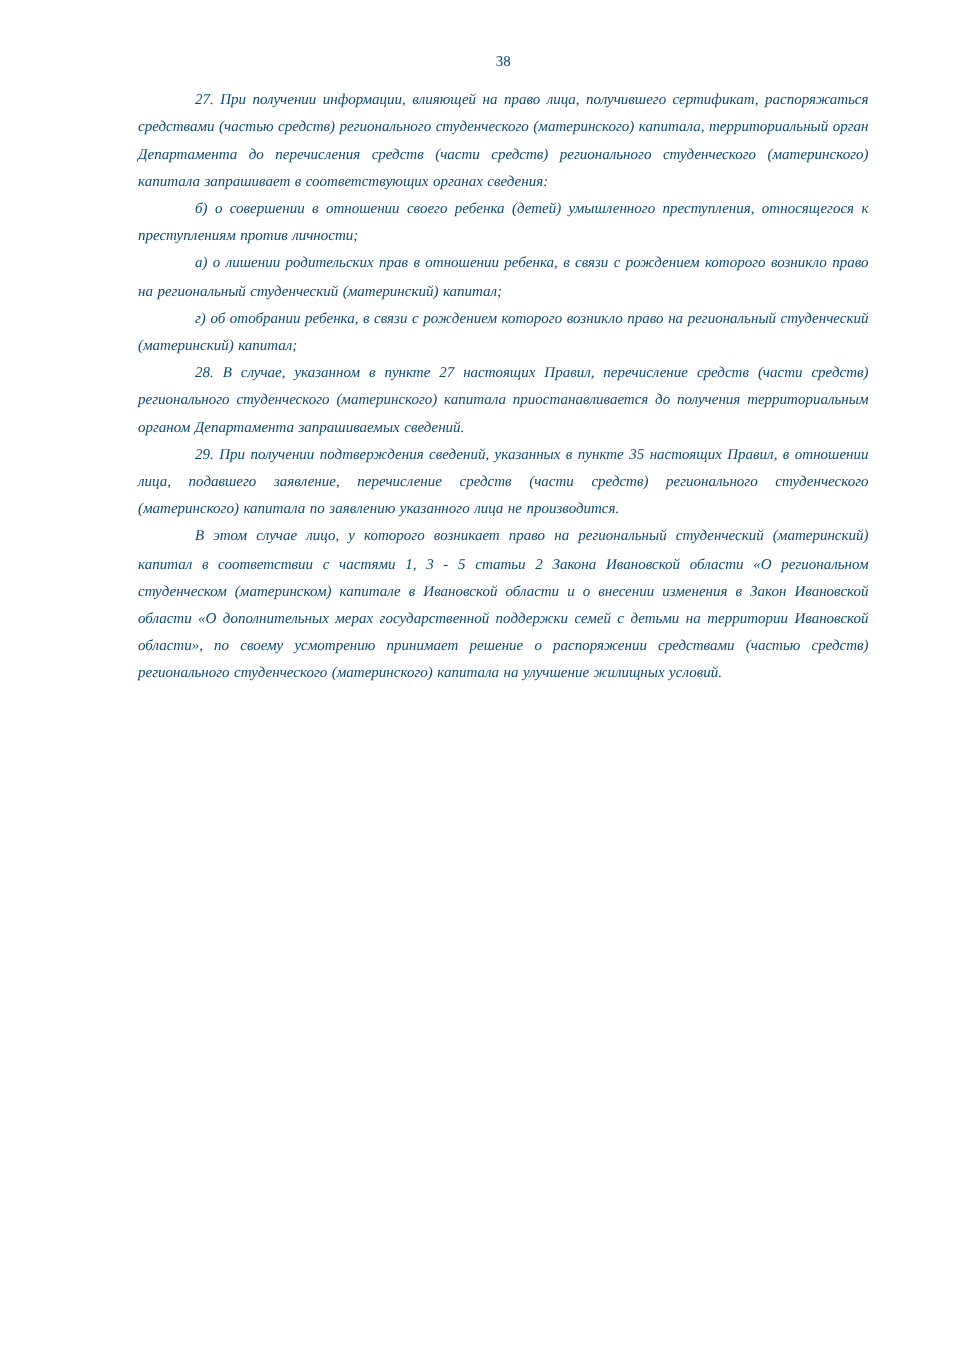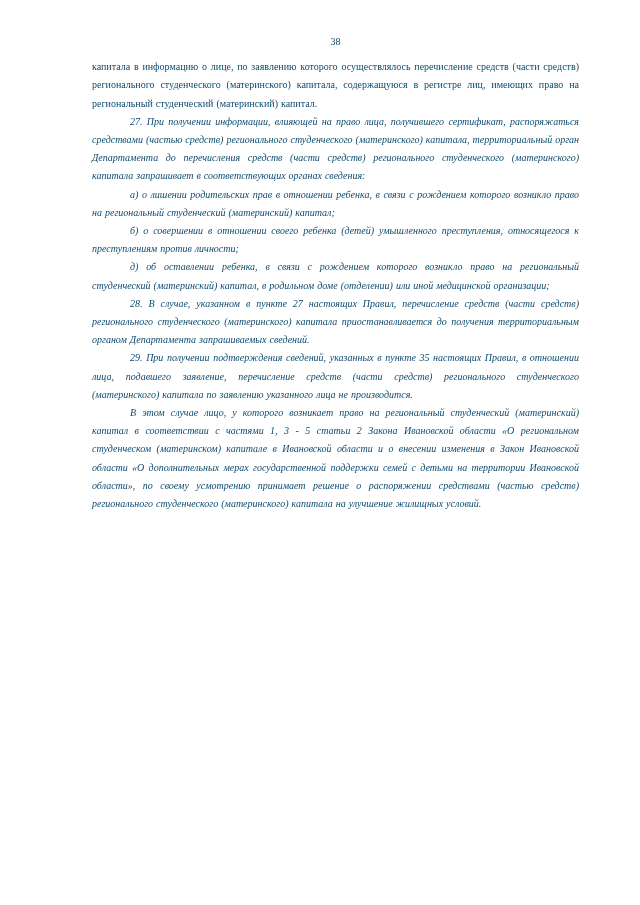--- a/index.html
+++ b/index.html
@@ -34,22 +34,21 @@
     text-indent: 38px;
     font-style: italic;
   }
 </style>
 </head>
 <body>
 
 <div class="page">
   <div class="page-number">38</div>
   <div class="text-block" id="text-block">
-      <p class="para">капитала в информацию о лице, по заявлению которого осуществлялось перечисление средств (части средств) регионального студенческого (материнского) капитала, содержащуюся в регистре лиц, имеющих право на региональный студенческий (материнский) капитал.</p>
       <p class="para indent">27. При получении информации, влияющей на право лица, получившего сертификат, распоряжаться средствами (частью средств) регионального студенческого (материнского) капитала, территориальный орган Департамента до перечисления средств (части средств) регионального студенческого (материнского) капитала запрашивает в соответствующих органах сведения:</p>
+      <p class="para indent">б) о совершении в отношении своего ребенка (детей) умышленного преступления, относящегося к преступлениям против личности;</p>
       <p class="para indent">а) о лишении родительских прав в отношении ребенка, в связи с рождением которого возникло право на региональный студенческий (материнский) капитал;</p>
-      <p class="para indent">б) о совершении в отношении своего ребенка (детей) умышленного преступления, относящегося к преступлениям против личности;</p>
-      <p class="para indent">д) об оставлении ребенка, в связи с рождением которого возникло право на региональный студенческий (материнский) капитал, в родильном доме (отделении) или иной медицинской организации;</p>
+      <p class="para indent">г) об отобрании ребенка, в связи с рождением которого возникло право на региональный студенческий (материнский) капитал;</p>
       <p class="para indent">28. В случае, указанном в пункте 27 настоящих Правил, перечисление средств (части средств) регионального студенческого (материнского) капитала приостанавливается до получения территориальным органом Департамента запрашиваемых сведений.</p>
       <p class="para indent">29. При получении подтверждения сведений, указанных в пункте 35 настоящих Правил, в отношении лица, подавшего заявление, перечисление средств (части средств) регионального студенческого (материнского) капитала по заявлению указанного лица не производится.</p>
       <p class="para indent">В этом случае лицо, у которого возникает право на региональный студенческий (материнский) капитал в соответствии с частями 1, 3 - 5 статьи 2 Закона Ивановской области «О региональном студенческом (материнском) капитале в Ивановской области и о внесении изменения в Закон Ивановской области «О дополнительных мерах государственной поддержки семей с детьми на территории Ивановской области», по своему усмотрению принимает решение о распоряжении средствами (частью средств) регионального студенческого (материнского) капитала на улучшение жилищных условий.</p>
     </div>
 </div>
 
 </body></html>

